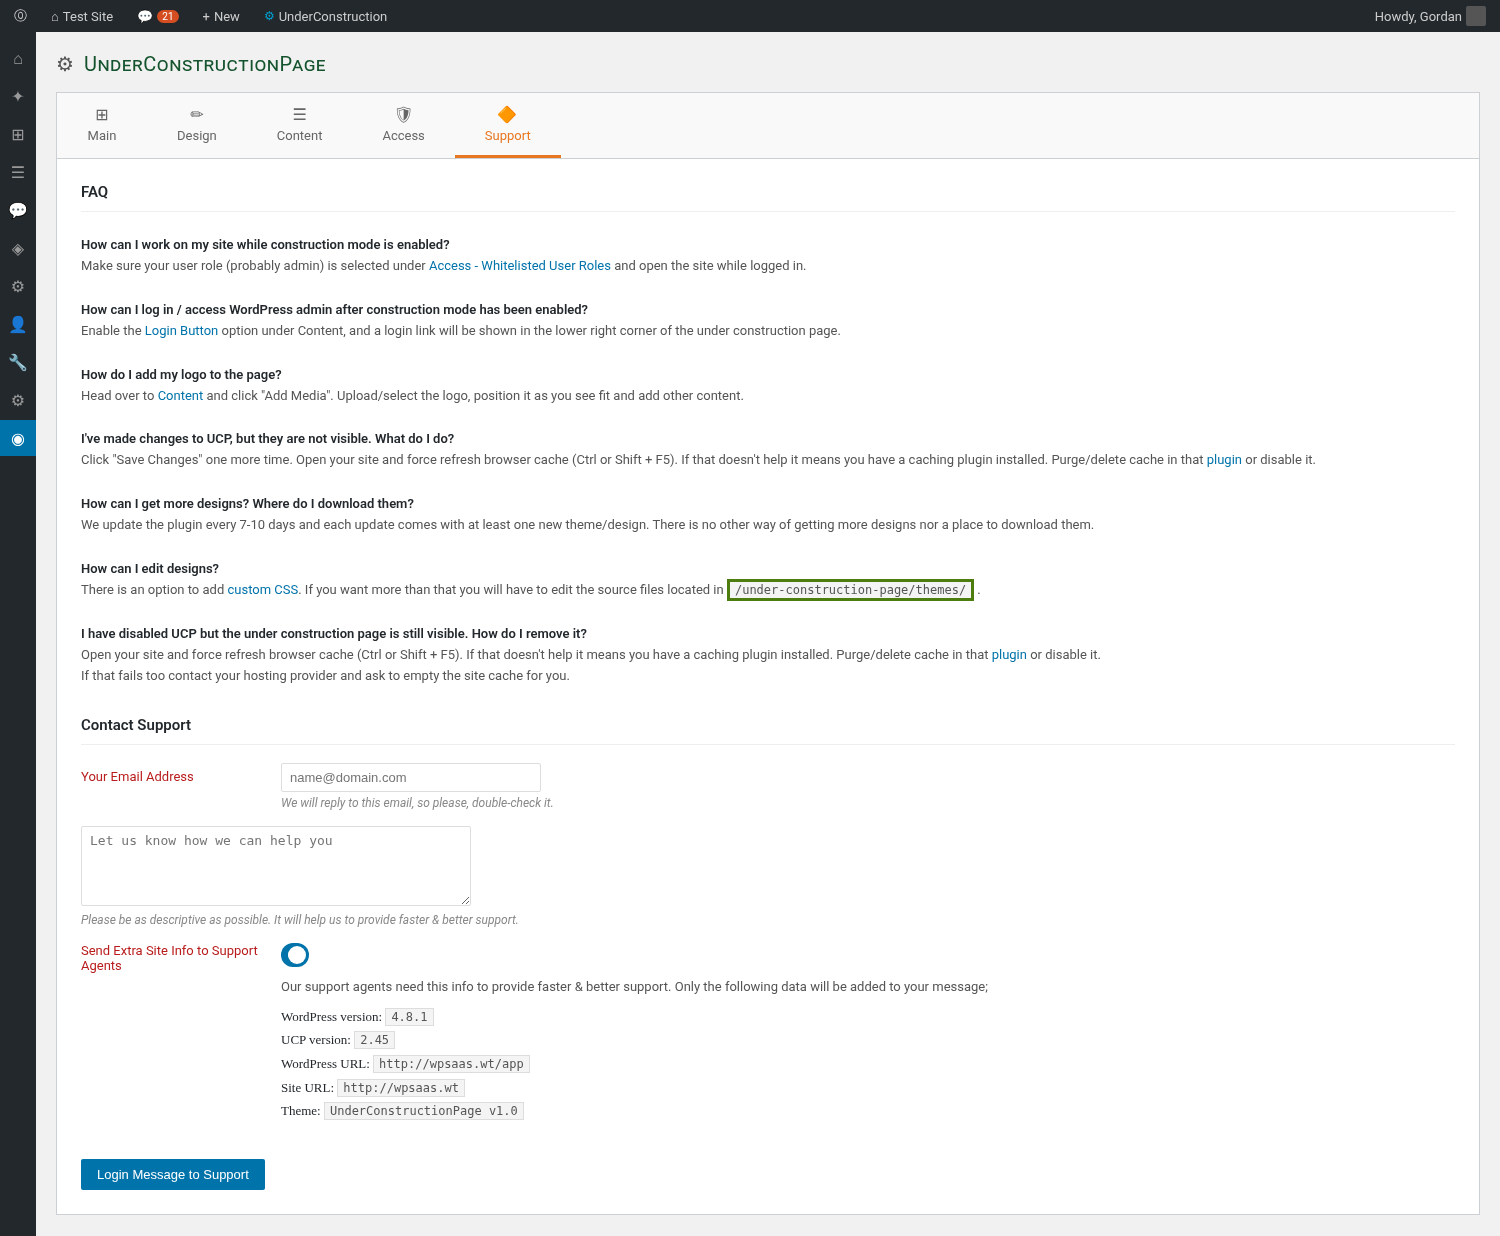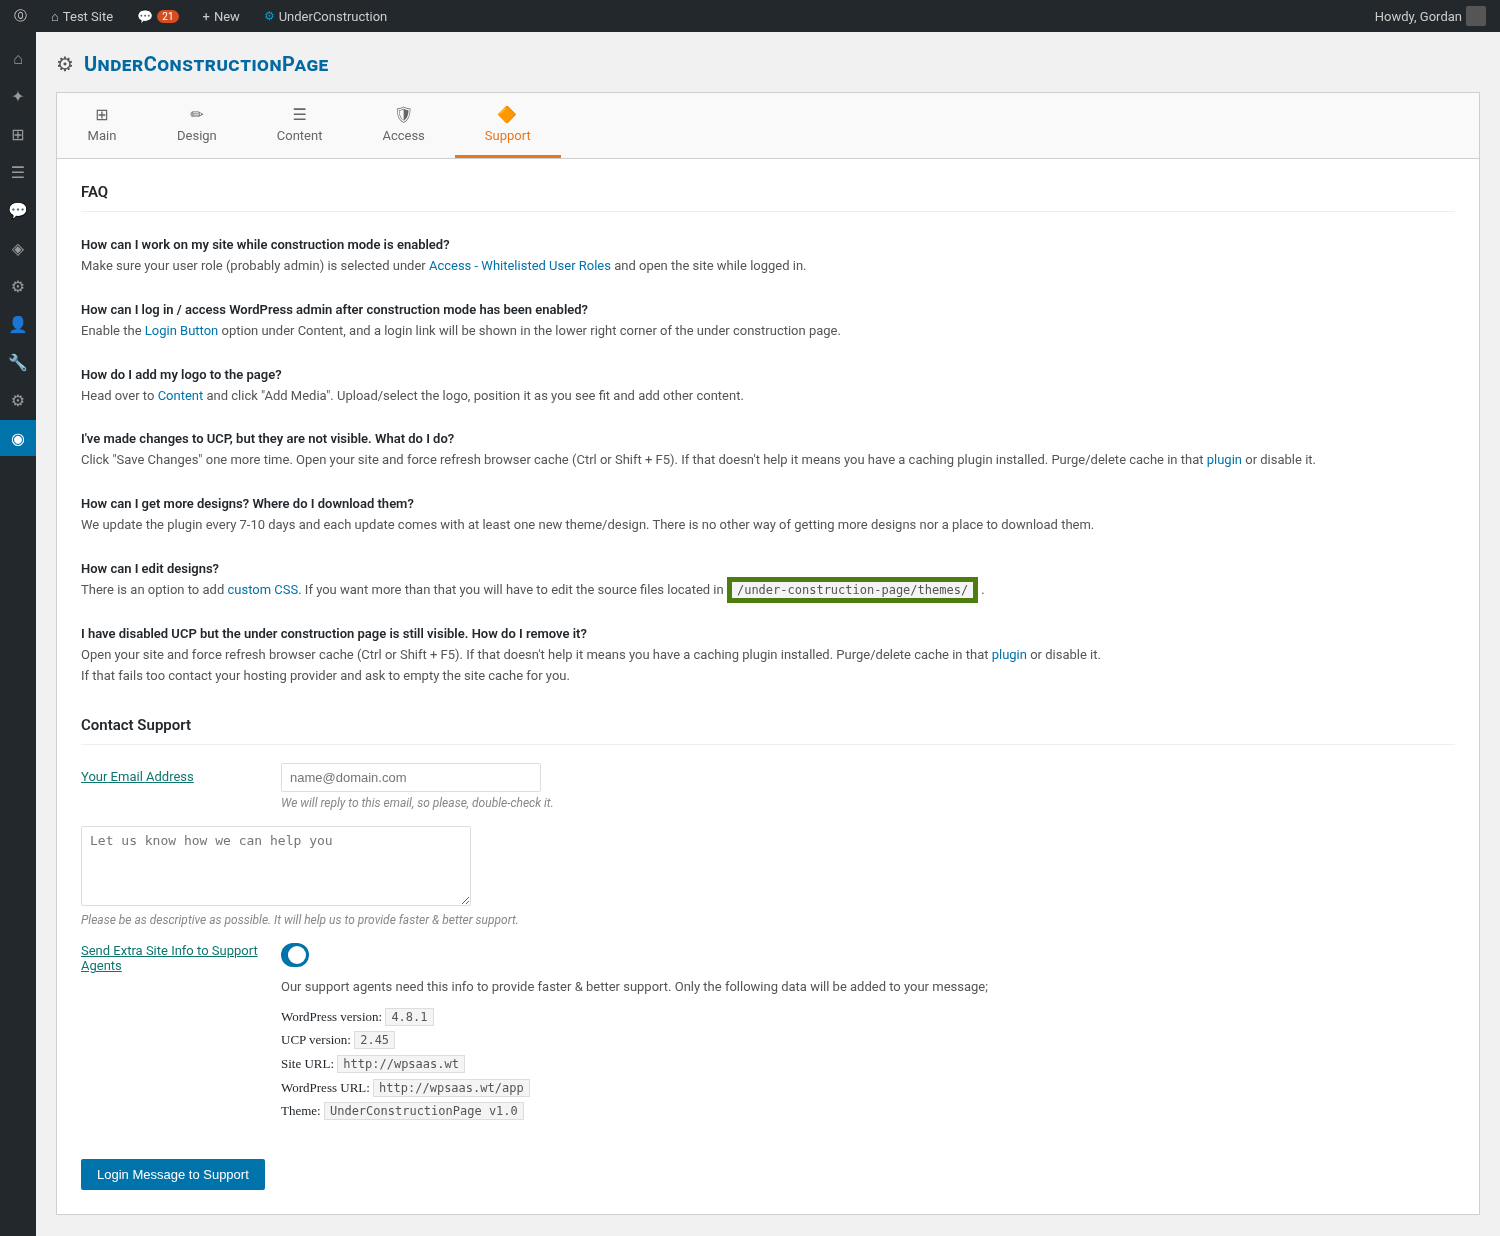--- a/index.html
+++ b/index.html
@@ -53,21 +53,21 @@
       min-height: calc(100vh - 32px);
       background: #f1f1f1;
     }
 
     
     .page-title-wrap {
       display: flex; align-items: center; gap: 10px;
       margin-bottom: 16px;
     }
     .page-title-icon { font-size: 20px; color: #555; }
-    .page-title-text { font-size: 20px; font-weight: 700; color: #0369a1; font-variant: small-caps; letter-spacing: 0.5px; }
+    .page-title-text { font-size: 20px; font-weight: 400; color: #14532d; font-variant: small-caps; letter-spacing: 0.5px; }
 
     
     .ucp-container {
       background: #fff;
       border: 1px solid #ccd0d4;
     }
 
     
     .ucp-tabs {
       display: flex;
@@ -94,26 +94,26 @@
     .section-title {
       font-size: 15px; font-weight: 600; color: #23282d;
       padding-bottom: 10px;
       border-bottom: 1px solid #eee;
       margin-bottom: 18px;
     }
     .faq-item { margin-bottom: 18px; margin-top: 25px; }
     .faq-question { font-weight: 600; color: #23282d; margin-bottom: 4px; font-size: 13px; }
     .faq-answer { color: #555; font-size: 13px; line-height: 1.6; }
     .faq-answer a { color: #0073aa; text-decoration: none; }
-    .faq-code { background: #f4f4f4; border: 5px solid #4d7c0f; padding: 1px 5px; font-family: monospace; font-size: 12px; color: #555; }
+    .faq-code { background: #f4f4f4; border: 3px solid #4d7c0f; padding: 1px 5px; font-family: monospace; font-size: 12px; color: #555; }
 
     
     .contact-section { margin-top: 30px; }
     .form-row { display: flex; margin-bottom: 16px; }
-    .form-label { width: 200px; font-weight: 400; color: #0f766e; padding-top: 6px; font-size: 13px; text-decoration: underline; }
+    .form-label { width: 200px; font-weight: 400; color: #b91c1c; padding-top: 6px; font-size: 13px; }
     .form-control-wrap { flex: 1; }
     .form-input {
       width: 260px; padding: 6px 8px;
       border: 1px solid #ddd; border-radius: 2px;
       font-size: 13px; color: #666;
     }
     .form-hint { font-size: 12px; color: #888; margin-top: 4px; font-style: italic; }
     .form-textarea {
       width: 390px; height: 80px;
       padding: 6px 8px;
@@ -320,26 +320,26 @@
               <div>Our support agents need this info to provide faster &amp; better support. Only the following data will be added to your message;</div>
               <div style="margin-top:6px;">
                 <span class="info-label">WordPress version:</span>
                 <code class="info-code">4.8.1</code>
               </div>
               <div>
                 <span class="info-label">UCP version:</span>
                 <code class="info-code">2.45</code>
               </div>
               <div>
+                <span class="info-label">WordPress URL:</span>
+                <code class="info-code">http://wpsaas.wt/app</code>
+              </div>
+              <div>
                 <span class="info-label">Site URL:</span>
                 <code class="info-code">http://wpsaas.wt</code>
-              </div>
-              <div>
-                <span class="info-label">WordPress URL:</span>
-                <code class="info-code">http://wpsaas.wt/app</code>
               </div>
               <div>
                 <span class="info-label">Theme:</span>
                 <code class="info-code">UnderConstructionPage v1.0</code>
               </div>
             </div>
           </div>
         </div>
 
         

